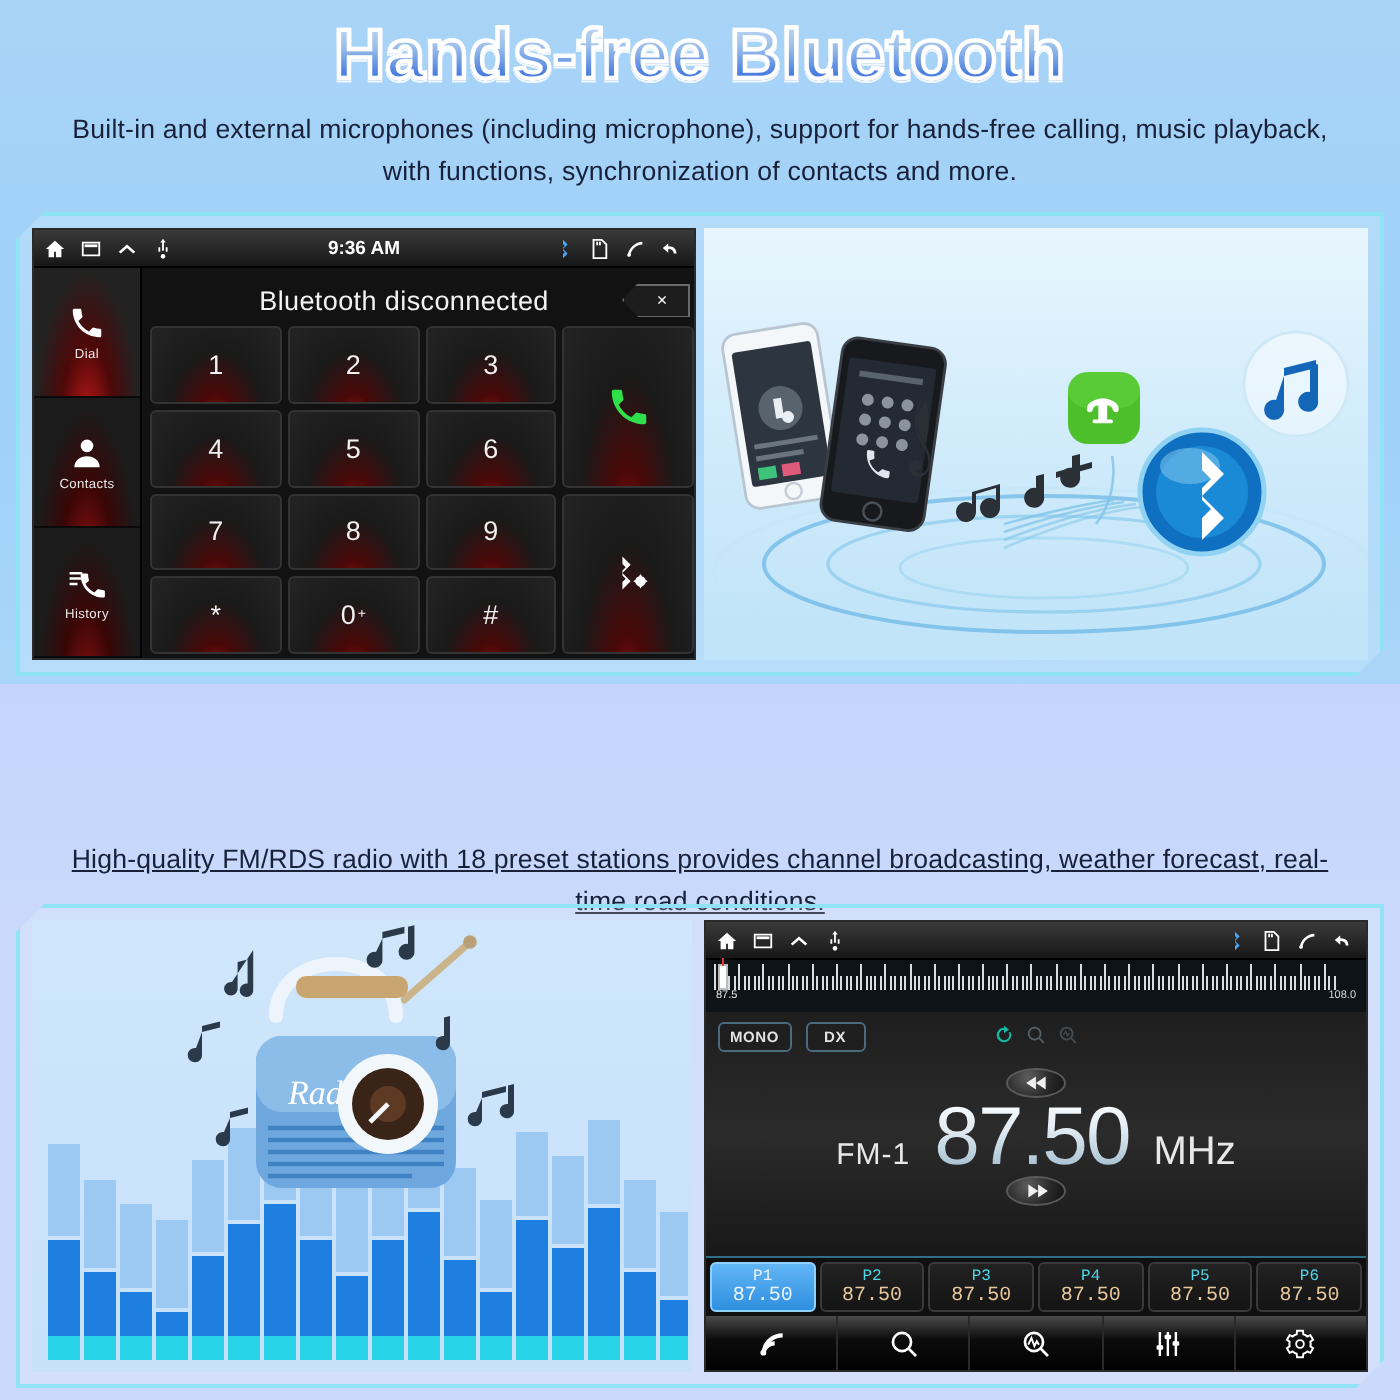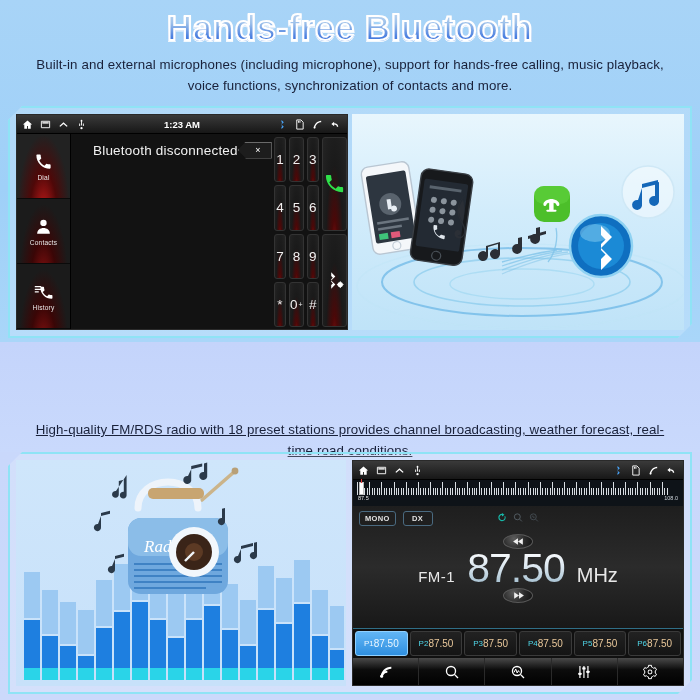--- a/index.html
+++ b/index.html
@@ -83,21 +83,21 @@
   .side-item {
     height: 65px; position: relative; display: flex; flex-direction: column;
     align-items: center; justify-content: center; gap: 3px;
     background: radial-gradient(ellipse at 50% 128%, #8d1212 0%, #3a0606 34%, #1b1b1b 66%);
     border-bottom: 1px solid #0a0a0a;
   }
   .side-item.active { background: radial-gradient(ellipse at 50% 122%, #c21a1a 0%, #4e0808 36%, #222 70%); }
   .side-ico { width: 19px; height: 19px; fill: #fff; }
   .side-lbl { color: #e8e8e8; font-size: 6.6px; letter-spacing: .2px; }
 
-  .bt-main { flex: 1; display: flex; flex-direction: row; padding: 3px 0 4px 4px; }
+  .bt-main { flex: 1; display: flex; flex-direction: column; padding: 3px 0 4px 4px; }
   .bt-head { height: 26px; display: flex; align-items: center; position: relative; }
   .bt-status-text {
     flex: 1; text-align: center; color: #f2f2f2; font-size: 13.5px; letter-spacing: .2px;
     padding-left: 18px;
   }
   .bt-del {
     width: 34px; height: 17px; margin-right: 2px;
     background: #1d1d1d; border: 1px solid #6a6a6a;
     clip-path: polygon(8px 0, 100% 0, 100% 100%, 8px 100%, 0 50%);
     display: flex; align-items: center; justify-content: center;
@@ -157,21 +157,21 @@
     -webkit-background-clip: text; background-clip: text; color: transparent;
     line-height: .95;
   }
   .freq-unit { color: #e8e8e8; font-size: 20px; }
   .freq-wrap { display: flex; align-items: baseline; gap: 12px; }
 
   .presets { height: 30px; display: flex; gap: 2px; padding: 2px; background: #101010; border-top: 1px solid #2f6e86; }
   .preset {
     flex: 1; border: 1px solid #3a3a3a; border-radius: 3px;
     background: linear-gradient(180deg,#222 0%, #141414 100%);
-    display: flex; flex-direction: row; align-items: center; justify-content: center; gap: 0px;
+    display: flex; flex-direction: column; align-items: center; justify-content: center; gap: 0px; font-family: Liberation Mono, monospace;
   }
   .preset.active { background: linear-gradient(180deg,#62b6f5 0%, #2f8fe0 100%); border-color: #8fd0ff; }
   .p-name { color: #4fd6e8; font-size: 8px; }
   .p-freq { color: #e8c79a; font-size: 10px; }
   .preset.active .p-name, .preset.active .p-freq { color: #eaf6ff; }
 
   .toolbar { height: 28px; display: flex; background: linear-gradient(180deg,#4a4a4a 0%, #0c0c0c 42%, #000 100%); }
   .tool { flex: 1; display: flex; align-items: center; justify-content: center; border-right: 1px solid #2a2a2a; }
   .tool:last-child { border-right: none; }
   .tool svg { width: 16px; height: 16px; fill: #fff; }
@@ -187,21 +187,21 @@
 </head>
 <body>
 
 <div class="page">
 
   <div class="sec-bt"></div>
   <div class="sec-gap"></div>
   <div class="sec-radio"></div>
 
   <div class="heading" id="bt-title">Hands-free Bluetooth</div>
-  <div class="subtitle" id="bt-sub">Built-in and external microphones (including microphone), support for hands-free calling, music playback, voice functions, synchronization of contacts and more.</div>
+  <div class="subtitle" id="bt-sub">Built-in and external microphones (including microphone), support for hands-free calling, music playback, with functions, synchronization of contacts and more.</div>
 
   <div class="subtitle" id="radio-sub">High-quality FM/RDS radio with 18 preset stations provides channel broadcasting, weather forecast, real-time road conditions.</div>
 
   <div class="frame bt"></div>
   <div class="frame rad"></div>
 
   <div class="unit" id="bt-unit">
 
     <div class="statusbar">
       <div class="sb-left">
@@ -215,21 +215,21 @@
         <svg class="sb-ico" viewBox="0 0 24 24">
             <path d="M12 7l9 8-2 2-7-6-7 6-2-2z"></path>
           </svg>
         <svg class="sb-ico" viewBox="0 0 24 24">
             <path d="M11 2h2v12h-2z"></path>
             <path d="M12 1l3 4H9z"></path>
             <path d="M7 10h2v5H7zM15 10h2v5h-2z"></path>
             <circle cx="12" cy="20" r="2.5"></circle>
           </svg>
       </div>
-      <div class="sb-time">1:23 AM</div>
+      <div class="sb-time">9:36 AM</div>
       <div class="sb-right">
         <svg class="sb-ico" viewBox="0 0 24 24">
             <path d="M12 2l5 5-5 5 5 5-5 5V2zm0 4.5v4l2-2zm0 7v4l2-2z" fill="#4aa8ff"></path>
           </svg>
         <svg class="sb-ico" viewBox="0 0 24 24">
             <path d="M6 2h9l5 5v15H6z" fill="none" stroke="#fff" stroke-width="2"></path>
             <path d="M9 4h2v4H9zM12 4h2v4h-2z"></path>
           </svg>
         <svg class="sb-ico" viewBox="0 0 24 24">
             <path d="M4 20c0-8 8-16 16-16v3C13 7 7 13 7 20z"></path>

